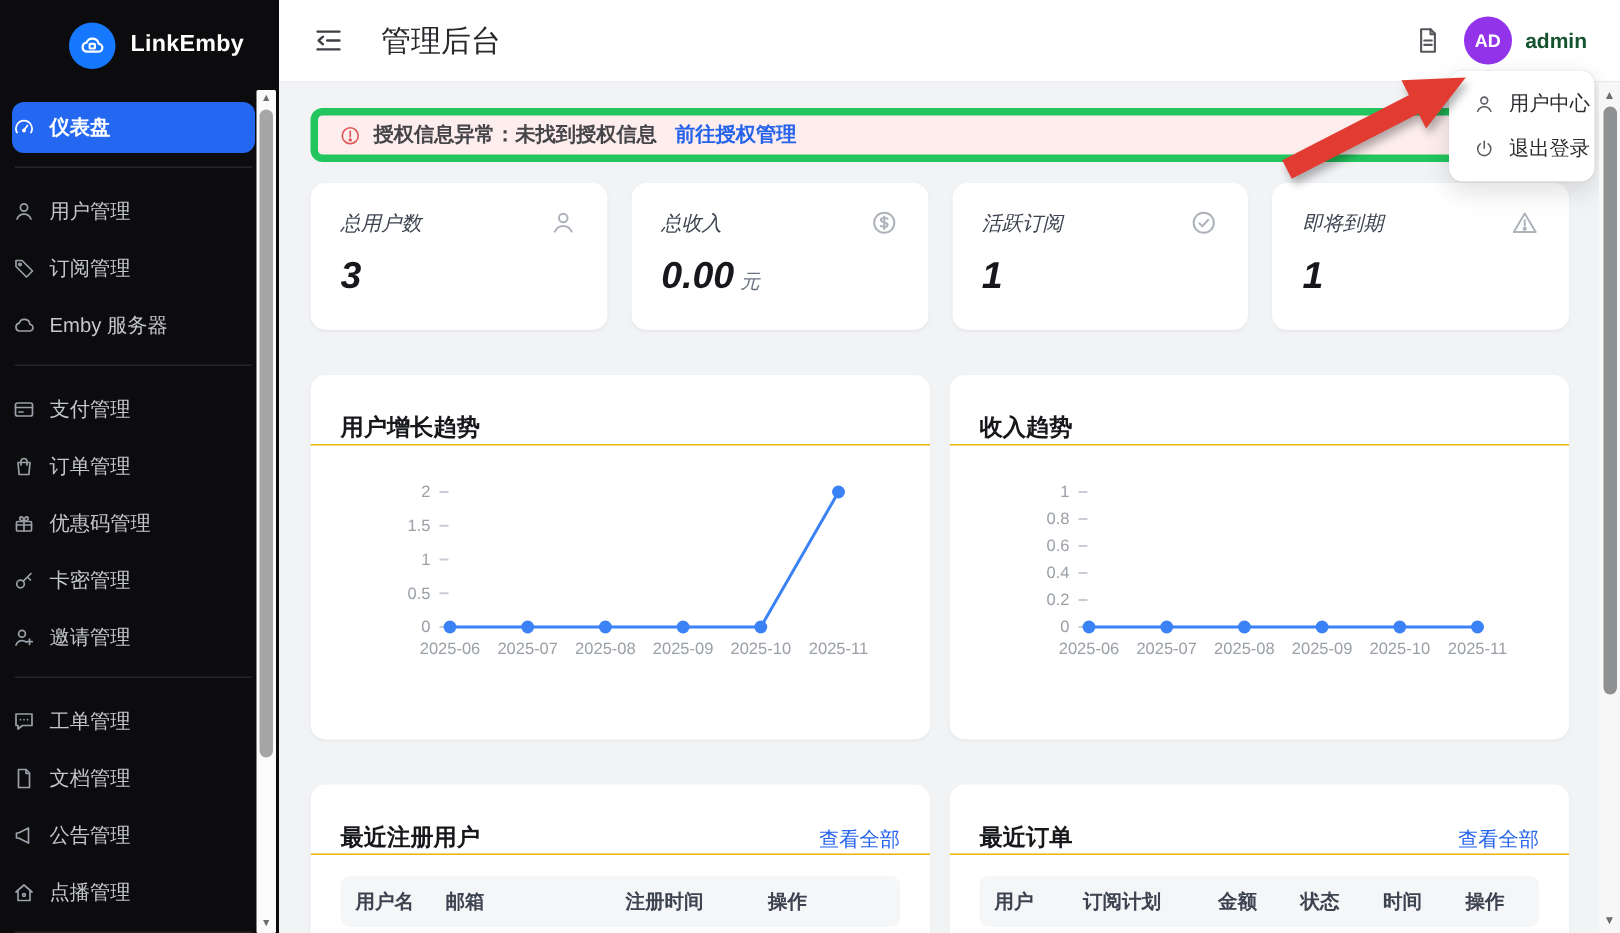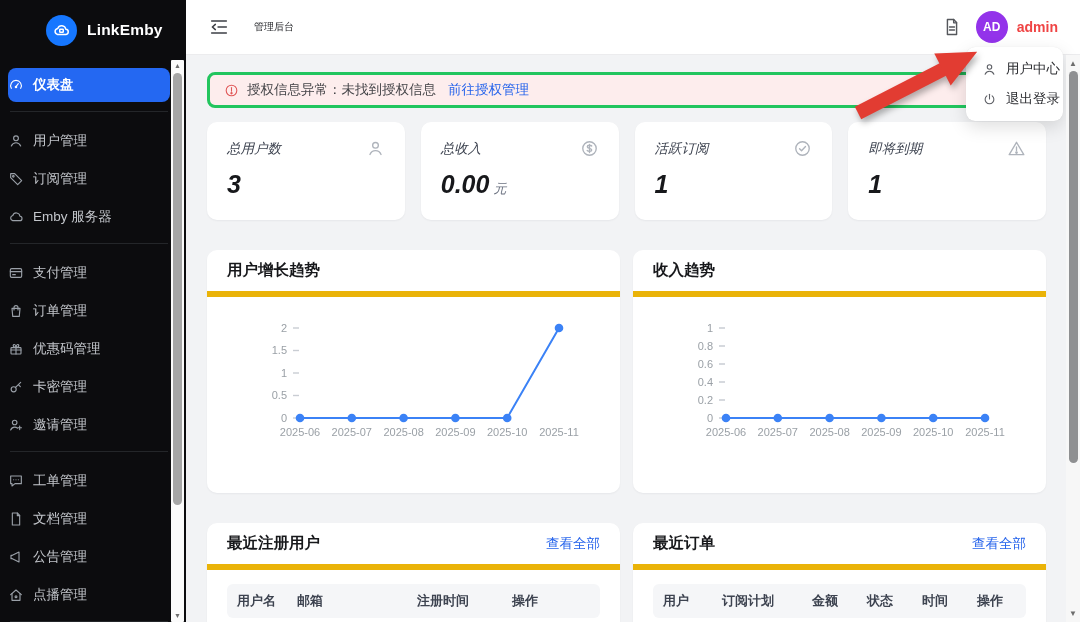--- a/index.html
+++ b/index.html
@@ -20,50 +20,50 @@
   .nav-divider { height:1px; background:#242629; margin:9px 2px 12px 2px; }
 
   
   .side-scroll { position:absolute; right:2px; top:60px; bottom:0; width:13px; background:#fbfbfb; border-radius:1px; z-index:40; }
   .side-scroll .arrow { position:absolute; left:0; width:13px; height:12px; color:#6d6d6d; font-size:7px; text-align:center; line-height:12px; }
   .side-scroll .thumb { position:absolute; left:2px; width:9px; border-radius:5px; background:#a6a6a6; }
 
   
   .topbar { position:absolute; left:186px; top:0; right:0; height:55px; background:#fff; z-index:20; display:flex; align-items:center; padding:0 22px 0 22px; border-bottom:1px solid #ececee; }
   .fold-btn { width:22px; height:22px; color:#3d3f45; cursor:pointer; display:flex; align-items:center; }
-  .topbar-title { margin-left:24px; font-size:10px; color:#27282c; }
+  .topbar-title { margin-left:24px; font-size:20px; color:#27282c; }
   .topbar-right { margin-left:auto; display:flex; align-items:center; gap:14px; }
   .doc-btn { width:20px; height:20px; color:#55575c; cursor:pointer; }
   .user-chip { display:flex; align-items:center; gap:9px; cursor:pointer; }
   .avatar { width:32px; height:32px; border-radius:50%; background:var(--avatar,#9333ea); color:#fff; font-size:12px; font-weight:bold; display:flex; align-items:center; justify-content:center; }
-  .username { font-size:14px; font-weight:bold; color:#ef4444; }
+  .username { font-size:14px; font-weight:bold; color:#14532d; }
 
   
   .user-menu { position:absolute; left:966px; top:47px; width:97px; background:#fff; border-radius:9px; box-shadow:0 6px 18px rgba(0,0,0,.13), 0 0 1px rgba(0,0,0,.1); padding:7px 0; z-index:50; }
   .user-menu .mi { display:flex; align-items:center; gap:9px; padding:6px 0 6px 16px; font-size:13.5px; color:#2b2c30; cursor:pointer; }
   .user-menu .mi .ic { width:15px; height:15px; color:#5c5e64; }
 
   
   .content { position:absolute; left:186px; top:55px; right:0; bottom:0; padding:17px 34px 0 21px; overflow:hidden; }
-  .alert { height:36px; background:#fdeded; border:3px solid #22c55e; border-radius:8px; display:flex; align-items:center; padding:0 14px; gap:8px; }
+  .alert { height:36px; background:#fdeded; border:5px solid #22c55e; border-radius:8px; display:flex; align-items:center; padding:0 14px; gap:8px;font-weight:bold; }
   .alert .ic { width:15px; height:15px; color:var(--danger,#e05656); flex:0 0 auto; }
   .alert-text { font-size:13.5px; color:#454549; }
   .alert-link { font-size:13.5px; color:var(--link,#2563eb); margin-left:4px; cursor:pointer; text-decoration:none; }
 
   .stats { display:grid; grid-template-columns:repeat(4,1fr); gap:16px; margin-top:14px;font-style:italic; }
   .stat-card { background:#fff; border-radius:10px; height:98px; padding:17px 20px; box-shadow:0 1px 2px rgba(15,23,42,.05); }
   .stat-head { display:flex; align-items:center; justify-content:space-between; }
   .stat-label { font-size:13.5px; color:#3d4350; }
   .stat-head .ic { width:19px; height:19px; color:#aeb3bb; }
   .stat-value { margin-top:12px; font-size:25px; font-weight:bold; color:#17181b; }
   .stat-unit { font-size:13px; font-weight:normal; color:#6b7280; margin-left:4px; }
 
   .charts { display:grid; grid-template-columns:1fr 1fr; gap:13px; margin-top:30px; }
   .panel { background:#fff; border-radius:10px; box-shadow:0 1px 2px rgba(15,23,42,.05); overflow:hidden; }
-  .panel-head { height:47px; display:flex; align-items:center; justify-content:space-between; padding:0 20px; border-bottom:6px solid #eab308; }
+  .panel-head { height:47px; display:flex; align-items:flex-end; justify-content:space-between; padding:0 20px; border-bottom:1px solid #eab308; }
   .panel-title { font-size:15.5px; font-weight:bold; color:#17181b; }
   .panel-link { font-size:13.5px; color:var(--link,#2563eb); cursor:pointer; text-decoration:none; }
   .chart-body { height:196px; }
   .chart-body svg { display:block; width:100%; height:100%; }
 
   .tables { display:grid; grid-template-columns:1fr 1fr; gap:13px; margin-top:30px; }
   .table-panel { height:160px; }
   .thead-row { display:flex; margin:14px 20px 0 20px; background:#f5f6f8; border-radius:6px; height:34px; align-items:center; }
   .th { font-size:13px; font-weight:bold; color:#3d4350; padding-left:10px; }
 

